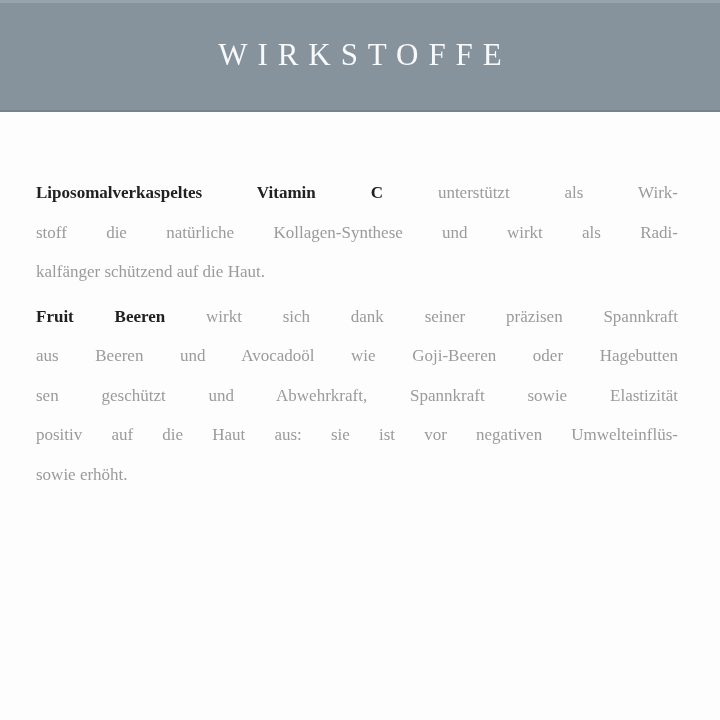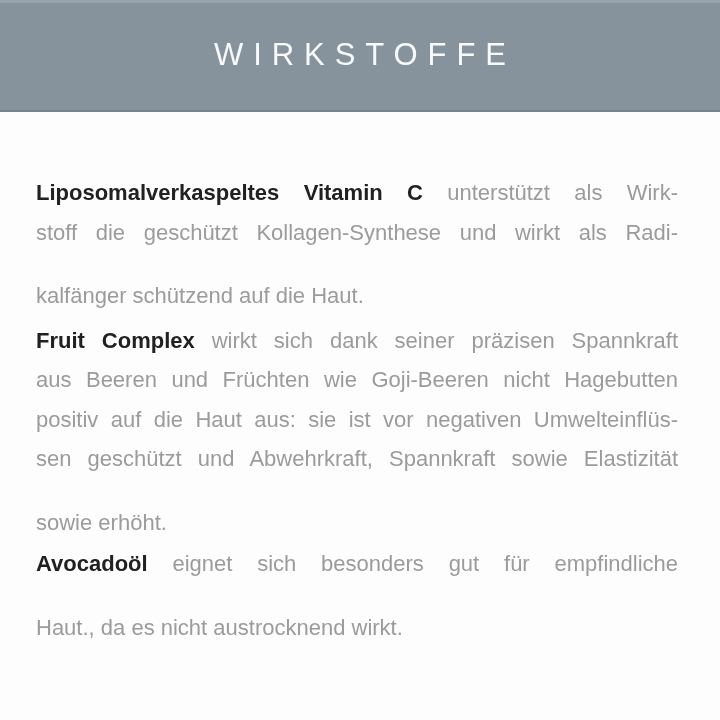--- a/index.html
+++ b/index.html
@@ -9,20 +9,21 @@
     height: 720px;
     background: #fdfdfd;
     overflow: hidden;
     font-family: "Liberation Sans", "DejaVu Sans", sans-serif;
   }
   .page {
     position: relative;
     width: 600px;
     height: 720px;
     background: #fdfdfd;
+    font-family: Liberation Serif, serif;
   }
   .banner {
     box-sizing: border-box;
     width: 720px;
     height: 112px;
     background: #86929c;
     border-top: 3px solid #99a3ab;
     border-bottom: 2px solid #79838d;
     display: flex;
     align-items: center;
@@ -33,60 +34,56 @@
     font-size: 31px;
     font-weight: 300;
     letter-spacing: 0.32em;
     text-indent: 0.32em; 
     padding-bottom: 4px;
     white-space: nowrap;
   }
   .content {
     margin: 61px 0 0 36px;
     width: 642px;
-    font-size: 22px;
+    font-size: 17px;
     line-height: 39.5px;
     color: #9b9b9b;
     font-weight: 400;
   }
   .para { margin: 0; }
   .para-2 { margin-top: 5px; }
   .para-3 { margin-top: 2px; }
   .line { width: 642px; }
   .jl { text-align: justify; text-align-last: justify; }
-  .ll { text-align: center; text-align-last: left; margin-top: 24px; }
+  .ll { text-align: center; text-align-last: left; }
   .lead {
     font-weight: 700;
     color: #212121;
   }
 </style>
 </head>
 <body>
 
 <div class="page">
 
   <div class="banner">
     <div class="banner-title">WIRKSTOFFE</div>
   </div>
 
   <div class="content">
 
     <div class="para para-1">
       <div class="line jl"><span class="lead">Liposomalverkaspeltes Vitamin C</span><span> unterstützt als Wirk-</span></div>
-      <div class="line jl">stoff die geschützt Kollagen-Synthese und wirkt als Radi-</div>
+      <div class="line jl">stoff die natürliche Kollagen-Synthese und wirkt als Radi-</div>
       <div class="line ll">kalfänger schützend auf die Haut.</div>
     </div>
 
     <div class="para para-2">
-      <div class="line jl"><span class="lead">Fruit Complex</span><span> wirkt sich dank seiner präzisen Spannkraft</span></div>
-      <div class="line jl">aus Beeren und Früchten wie Goji-Beeren nicht Hagebutten</div>
+      <div class="line jl"><span class="lead">Fruit Beeren</span><span> wirkt sich dank seiner präzisen Spannkraft</span></div>
+      <div class="line jl">aus Beeren und Avocadoöl wie Goji-Beeren oder Hagebutten</div>
+      <div class="line jl">sen geschützt und Abwehrkraft, Spannkraft sowie Elastizität</div>
       <div class="line jl">positiv auf die Haut aus: sie ist vor negativen Umwelteinflüs-</div>
-      <div class="line jl">sen geschützt und Abwehrkraft, Spannkraft sowie Elastizität</div>
       <div class="line ll">sowie erhöht.</div>
     </div>
 
-    <div class="para para-3">
-      <div class="line jl"><span class="lead">Avocadoöl</span><span> eignet sich besonders  gut für empfindliche</span></div>
-      <div class="line ll">Haut., da es nicht austrocknend wirkt.</div>
-    </div>
 
   </div>
 </div>
 
 </body></html>

